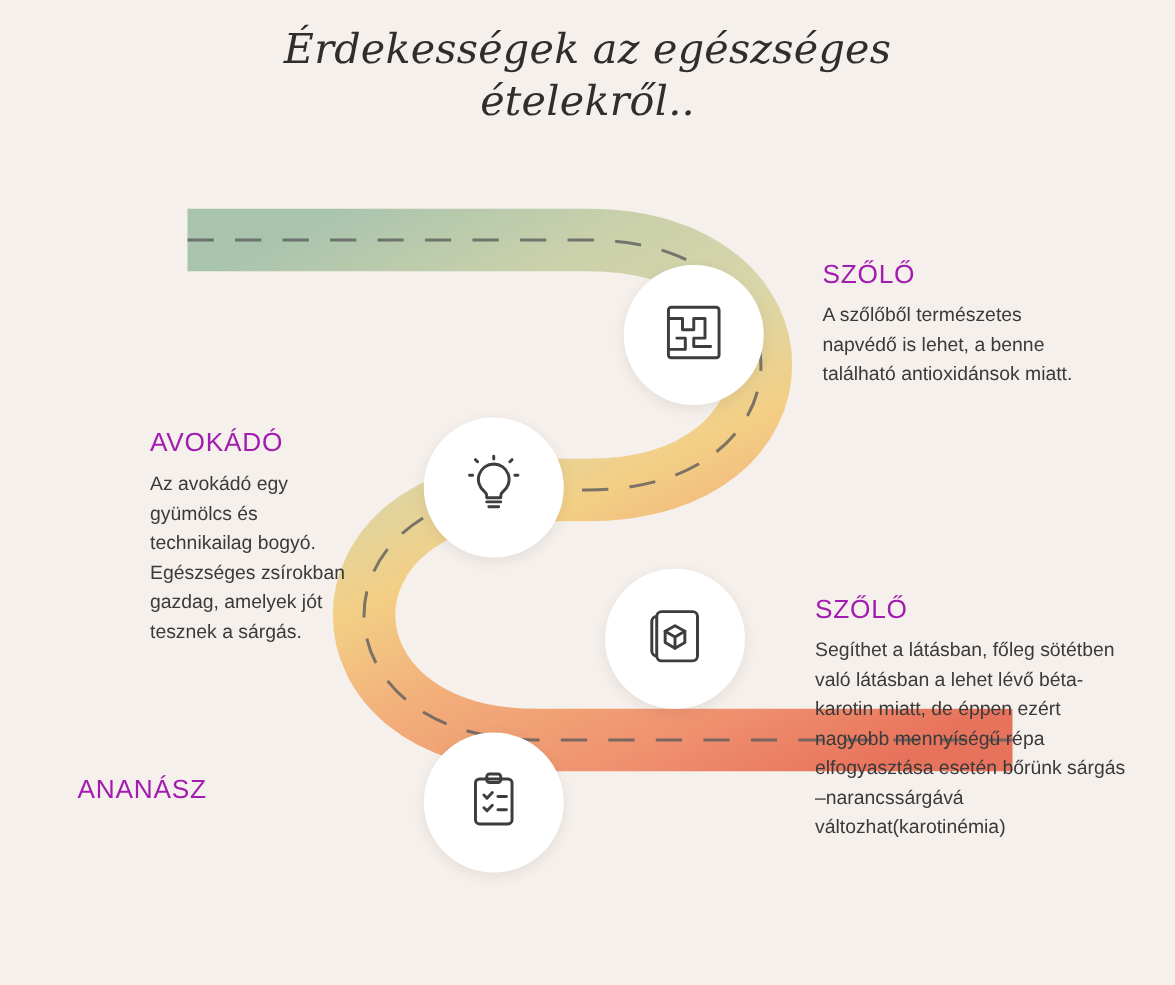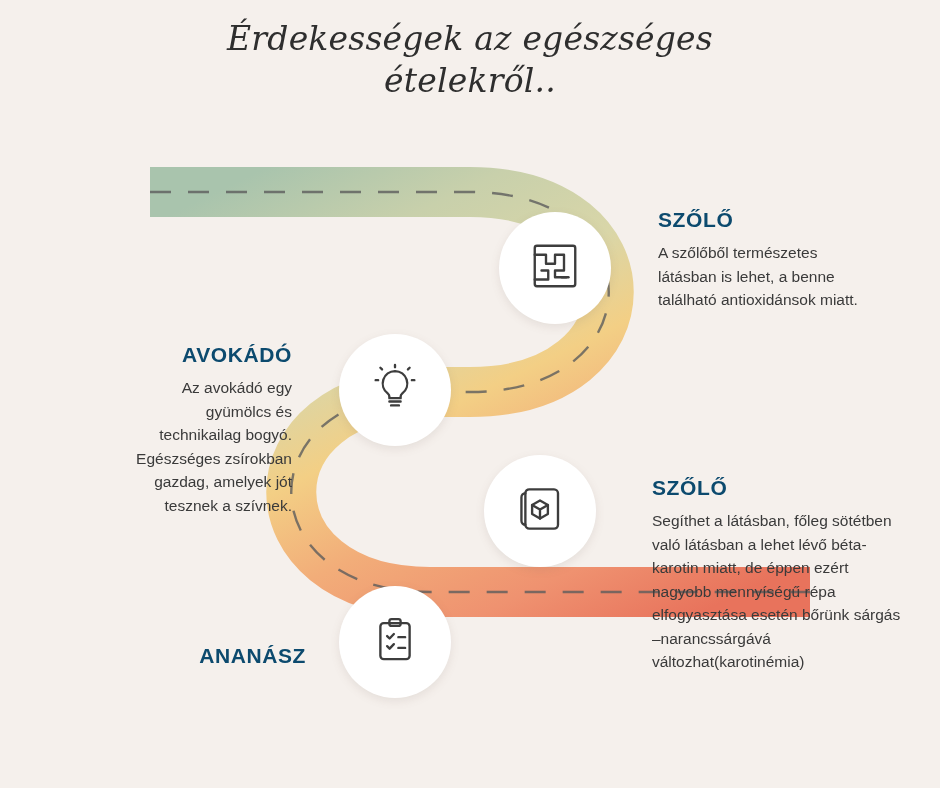--- a/index.html
+++ b/index.html
@@ -46,38 +46,38 @@
     justify-content: center;
   }
   .node svg {
     width: 54px;
     height: 54px;
   }
   .block {
     position: absolute;
   }
   .block .hd {
-    font-weight: bold;
+    font-weight: normal;
     font-size: 21px;
     letter-spacing: 0.6px;
-    color: #0c4a6e;
+    color: #a21caf;
     margin-bottom: 9px;
   }
   .block .bd {
     font-size: 15.5px;
     line-height: 1.52;
     color: #3a3a3a;
   }
   .block.right .hd, .block.right .bd { text-align: left; }
-  .block.left  .hd, .block.left  .bd { text-align: right; }
+  .block.left  .hd, .block.left  .bd { text-align: left; }
 
   #b-szolo   { left: 658px; top: 208px; width: 210px; }
   #b-avokado { left: 120px; top: 343px; width: 172px; }
   #b-repa    { left: 652px; top: 476px; width: 258px; }
-  #b-ananasz { left: 62px;  top: 644px; width: 244px; }
+  #b-ananasz { left: 62px;  top: 620px; width: 244px; }
 
   #n-szolo   { left: 499px; top: 212px; }
   #n-avokado { left: 339px; top: 334px; }
   #n-repa    { left: 484px; top: 455px; }
   #n-ananasz { left: 339px; top: 586px; }
 </style>
 </head>
 <body>
 
 <div id="stage">
@@ -187,26 +187,26 @@
         <rect x="19" y="5.5" width="10" height="6" rx="2"></rect>
         <path d="M17 20.5l2.2 2.2 3.8-4"></path>
         <path d="M17 29.5l2.2 2.2 3.8-4"></path>
         <path d="M27 21.5h6M27 31h6"></path>
       </svg>
     </span>
   </div>
 
   <div class="block right" id="b-szolo">
     <div class="hd">SZŐLŐ</div>
-    <div class="bd">A szőlőből természetes látásban is lehet, a benne található antioxidánsok miatt.</div>
+    <div class="bd">A szőlőből természetes napvédő is lehet, a benne található antioxidánsok miatt.</div>
   </div>
 
   <div class="block left" id="b-avokado">
     <div class="hd">AVOKÁDÓ</div>
-    <div class="bd">Az avokádó egy gyümölcs és technikailag bogyó. Egészséges zsírokban gazdag, amelyek jót tesznek a szívnek.</div>
+    <div class="bd">Az avokádó egy gyümölcs és technikailag bogyó. Egészséges zsírokban gazdag, amelyek jót tesznek a sárgás.</div>
   </div>
 
   <div class="block right" id="b-repa">
     <div class="hd">SZŐLŐ</div>
     <div class="bd">Segíthet a látásban, főleg sötétben való látásban a lehet lévő béta-karotin miatt, de éppen ezért nagyobb mennyíségű répa elfogyasztása esetén bőrünk sárgás –narancssárgává változhat(karotinémia)</div>
   </div>
 
   <div class="block left" id="b-ananasz">
     <div class="hd">ANANÁSZ</div>
   </div>

